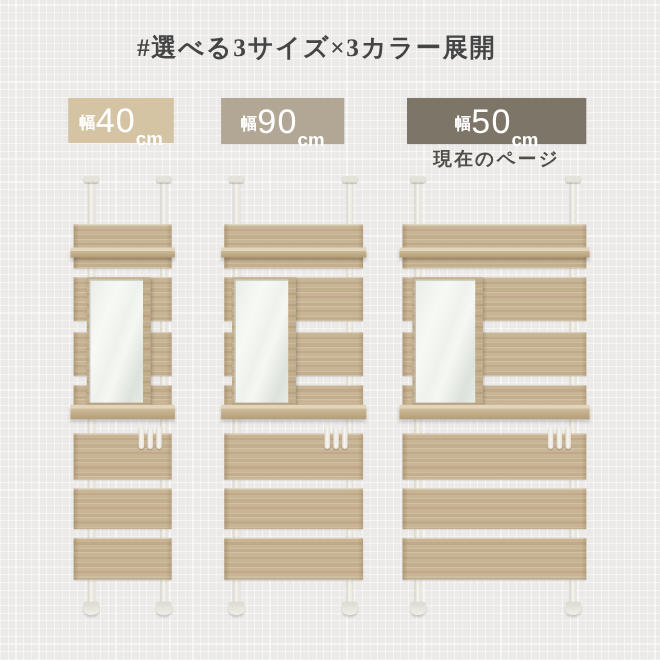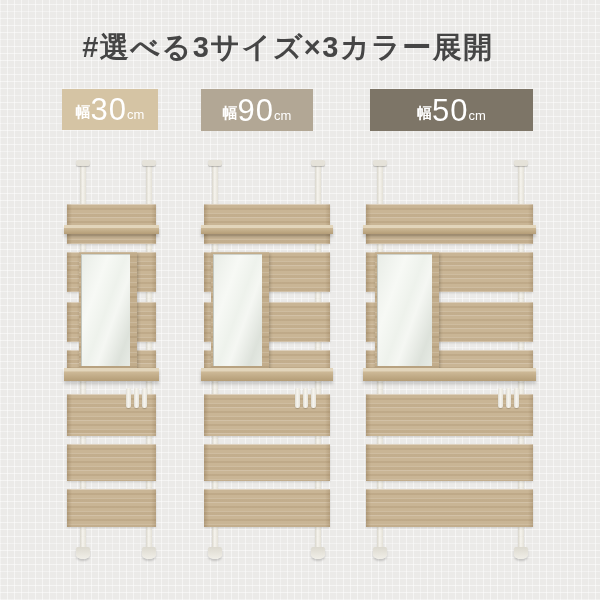--- a/index.html
+++ b/index.html
@@ -12,29 +12,29 @@
     position:relative;width:600px;height:600px;overflow:hidden;
     background-color:var(--bg);
     background-image:
       repeating-linear-gradient(0deg, rgba(255,255,255,0.5) 0 1px, rgba(255,255,255,0) 1px 7px),
       repeating-linear-gradient(90deg, rgba(255,255,255,0.5) 0 1px, rgba(255,255,255,0) 1px 7px),
       repeating-linear-gradient(0deg, rgba(203,200,196,0.18) 0 1px, rgba(0,0,0,0) 1px 28px),
       repeating-linear-gradient(90deg, rgba(203,200,196,0.18) 0 1px, rgba(0,0,0,0) 1px 28px);
   }
   .title{
     position:absolute;left:0;top:28px;width:576px;text-align:center;
-    font-size:29px;font-weight:700;letter-spacing:1.5px;color:var(--title);
+    font-size:23px;font-weight:700;letter-spacing:1.5px;color:var(--title);font-family:Liberation Serif, serif;
   }
   .badge{
     position:absolute;display:flex;align-items:center;justify-content:center;
     color:var(--badge-text);line-height:1;cursor:pointer;
   }
   .badge .b-prefix{font-size:15px;font-weight:600;position:relative;top:2px;}
   .badge .b-num{font-size:31px;font-weight:500;letter-spacing:1px;}
-  .badge .b-unit{font-size:13px;font-weight:400;position:relative;top:5px;}
+  .badge .b-unit{font-size:17px;font-weight:700;position:relative;top:17px;}
   .badge-40{left:62px;top:89px;width:96px;height:41px;}
   .badge-60{left:201px;top:89px;width:112px;height:42px;}
   .badge-80{left:370px;top:89px;width:163px;height:42px;}
   .current-label{
     position:absolute;left:370px;top:133px;width:163px;text-align:center;
     font-size:17px;font-weight:600;letter-spacing:2px;color:var(--current-text);
   }
   #scene{position:absolute;left:0;top:0;width:600px;height:600px;}
   #scene > div{position:absolute;}
   .wood{
@@ -83,36 +83,37 @@
 </style>
 </head>
 <body>
 
 <div id="stage">
 
   <div class="title">#選べる3サイズ×3カラー展開</div>
 
   <div class="badge badge-40" style="background: rgb(213, 196, 164);">
     <span class="b-prefix">幅</span>
-    <span class="b-num">30</span>
+    <span class="b-num">40</span>
     <span class="b-unit">cm</span>
   </div>
 
   <div class="badge badge-60" style="background: rgb(178, 167, 149);">
     <span class="b-prefix">幅</span>
     <span class="b-num">90</span>
     <span class="b-unit">cm</span>
   </div>
 
   <div class="badge badge-80" style="background: rgb(125, 117, 103);">
     <span class="b-prefix">幅</span>
     <span class="b-num">50</span>
     <span class="b-unit">cm</span>
   </div>
 
+  <div class="current-label">現在のページ</div>
 
   <div id="scene">
       <div class="pole" style="left: 80px; top: 166px; width: 6px; height: 382px; z-index: 1;"></div>
       <div class="cap" style="left: 76px; top: 160px; width: 14px; height: 6px; z-index: 2;"></div>
       <div class="foot" style="left: 76px; top: 547px; width: 14px; height: 12px; z-index: 2;"></div>
       <div class="pole" style="left: 146px; top: 166px; width: 6px; height: 382px; z-index: 1;"></div>
       <div class="cap" style="left: 142px; top: 160px; width: 14px; height: 6px; z-index: 2;"></div>
       <div class="foot" style="left: 142px; top: 547px; width: 14px; height: 12px; z-index: 2;"></div>
       <div class="wood" style="left: 67px; top: 204px; width: 89px; height: 40px; z-index: 3;"></div>
       <div class="shelf" style="left: 64px; top: 225px; width: 95px; height: 9px; z-index: 4;"></div>

